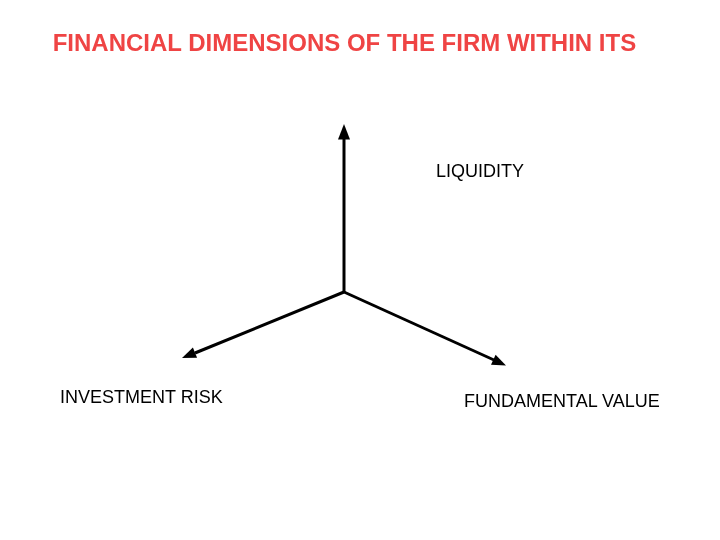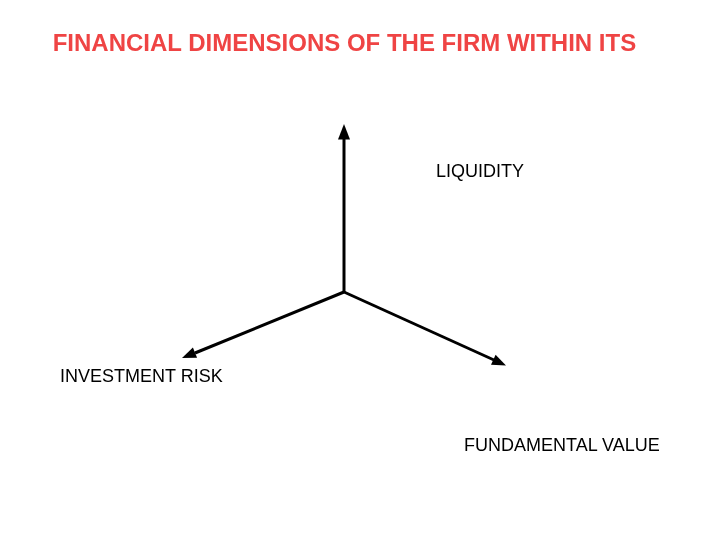--- a/index.html
+++ b/index.html
@@ -42,26 +42,25 @@
     font-size: 18px;
     font-weight: normal;
     white-space: pre;
   }
   .label-liquidity {
     left: 436px;
     top: 161px;
   }
   .label-investment-risk {
     left: 60px;
-    top: 366px;
+    top: 387px;
   }
   .label-fundamental-value {
     left: 464px;
     top: 391px;
-    margin-top: 44px;
   }
 </style>
 </head>
 <body>
 
 <div class="slide">
 
   <div class="title">
     <div class="title-line"> FINANCIAL DIMENSIONS OF THE FIRM WITHIN ITS</div>
   </div>

